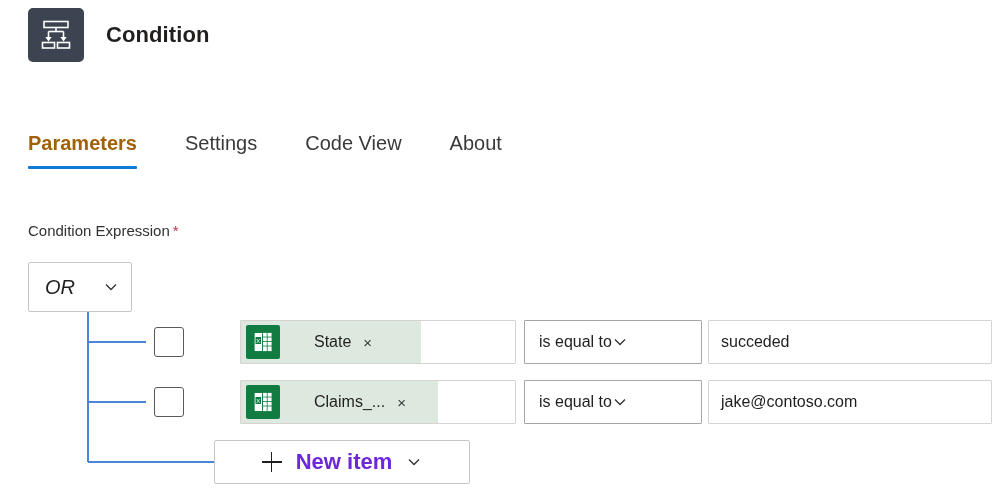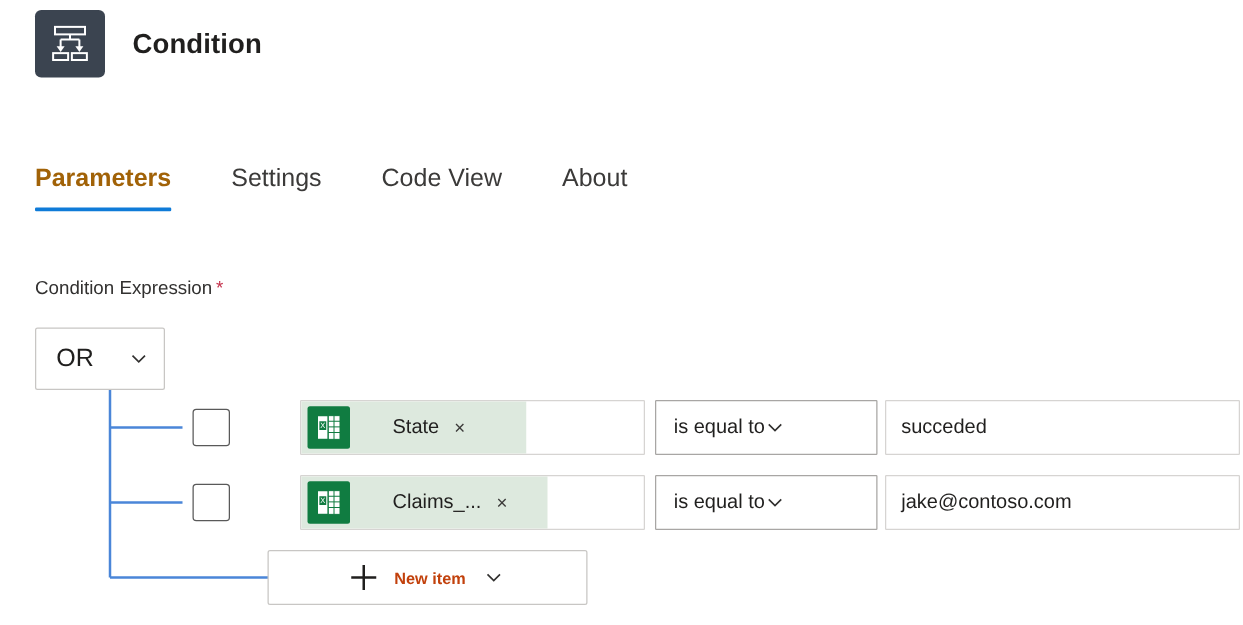--- a/index.html
+++ b/index.html
@@ -117,20 +117,21 @@
     width: 104px;
     height: 50px;
     border: 1px solid #c8c6c4;
     border-radius: 2px;
     background: #ffffff;
     display: flex;
     align-items: center;
     justify-content: space-between;
     padding: 0 12px 0 16px;
     cursor: pointer;
+    font-style: italic;
   }
   .group-select .val {
     font-size: 20px;
     color: #201f1e;
   }
 
   
   .chev {
     width: 16px;
     height: 16px;
@@ -267,23 +268,23 @@
     position: absolute;
     background: #201f1e;
   }
   .plus-icon::before {
     left: 0; right: 0; top: 9px; height: 1.6px;
   }
   .plus-icon::after {
     top: 0; bottom: 0; left: 9px; width: 1.6px;
   }
   .new-item .label {
-    font-size: 13px;
+    font-size: 22px;
     font-weight: bold;
-    color: #c2410c;
+    color: #6d28d9;
     margin-right: 14px;
     white-space: nowrap;
   }
 </style>
 </head>
 <body>
 
 <div class="header">
   <div class="node-icon">
     <svg width="34" height="32" viewBox="0 0 34 32" aria-hidden="true">

